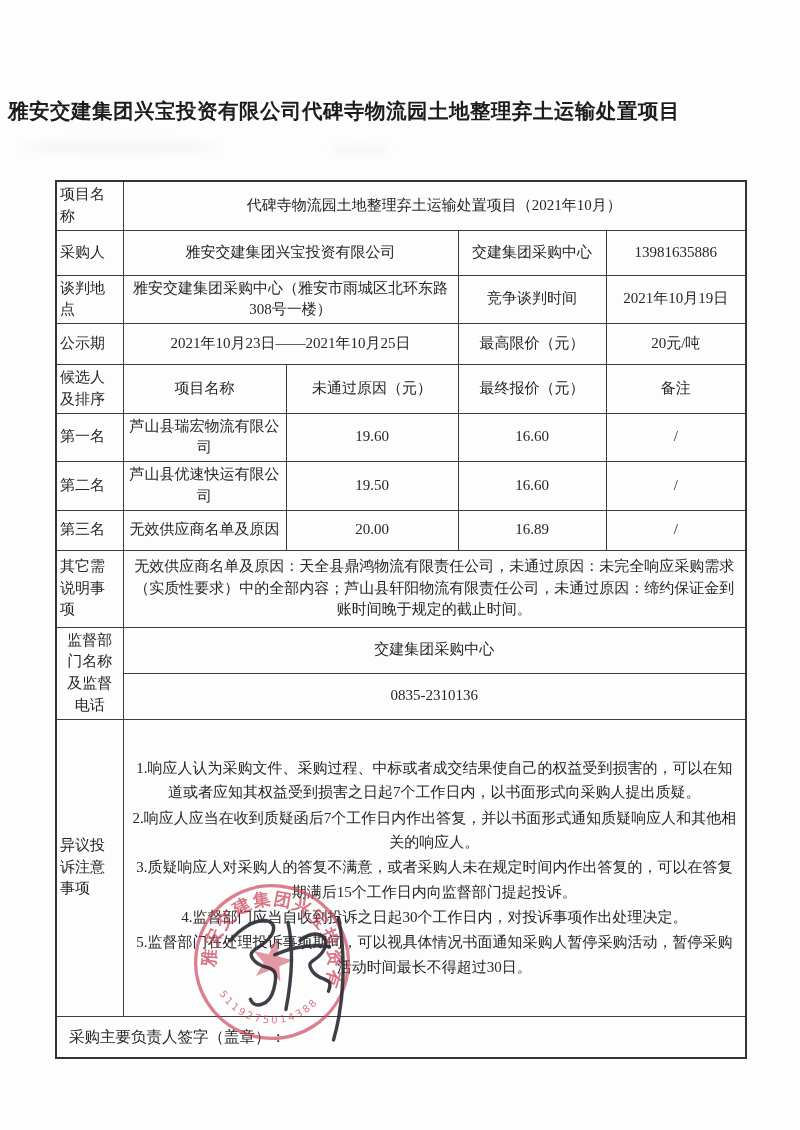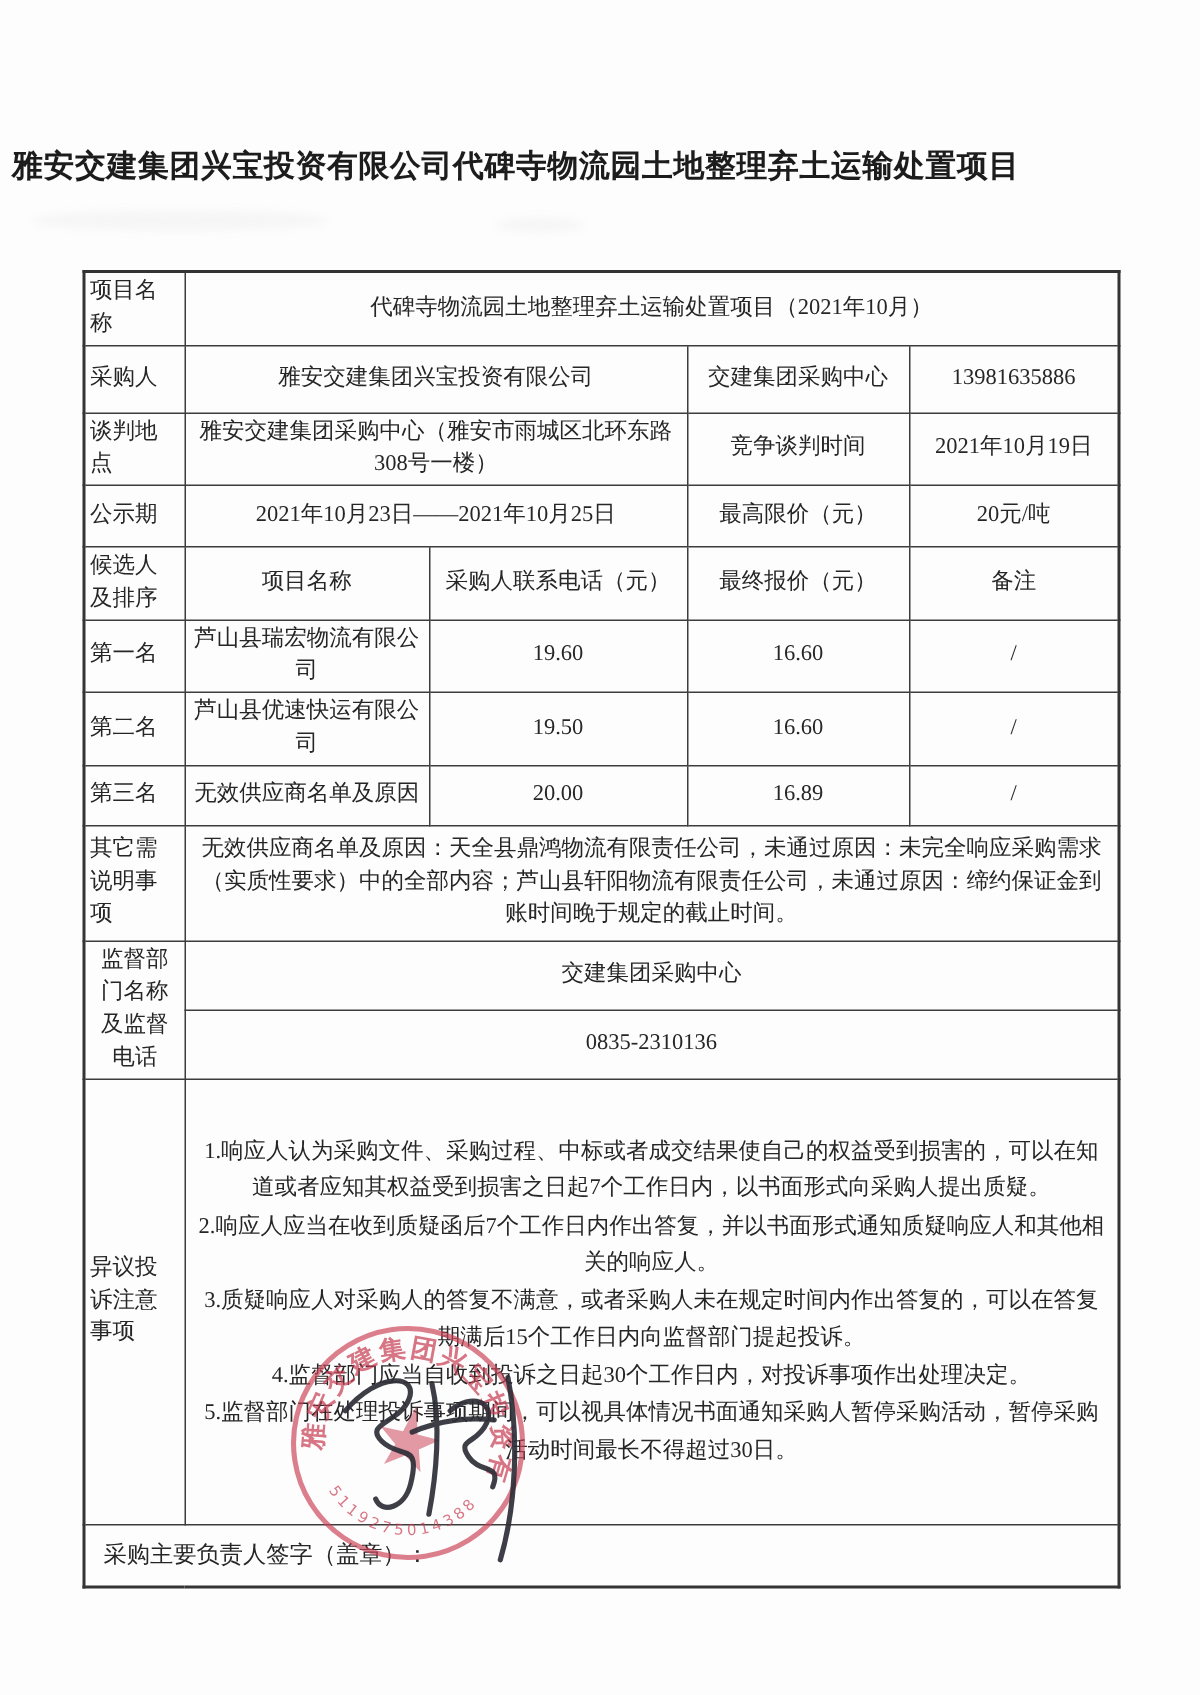--- a/index.html
+++ b/index.html
@@ -81,21 +81,21 @@
     <tr style="height:41px">
       <td class="lab">公示期</td>
       <td class="val" colspan="2">2021年10月23日——2021年10月25日</td>
       <td class="ctr">最高限价（元）</td>
       <td class="ctr">20元/吨</td>
     </tr>
 
     <tr style="height:36px">
       <td class="lab">候选人及排序</td>
       <td class="ctr">项目名称</td>
-      <td class="ctr">采购人联系电话（元）</td>
+      <td class="ctr">未通过原因（元）</td>
       <td class="ctr">最终报价（元）</td>
       <td class="ctr">备注</td>
     </tr>
 
     <tr style="height:42px">
       <td class="lab">第一名</td>
       <td class="val">芦山县瑞宏物流有限公司</td>
       <td class="ctr">19.60</td>
       <td class="ctr">16.60</td>
       <td class="ctr">/</td>

